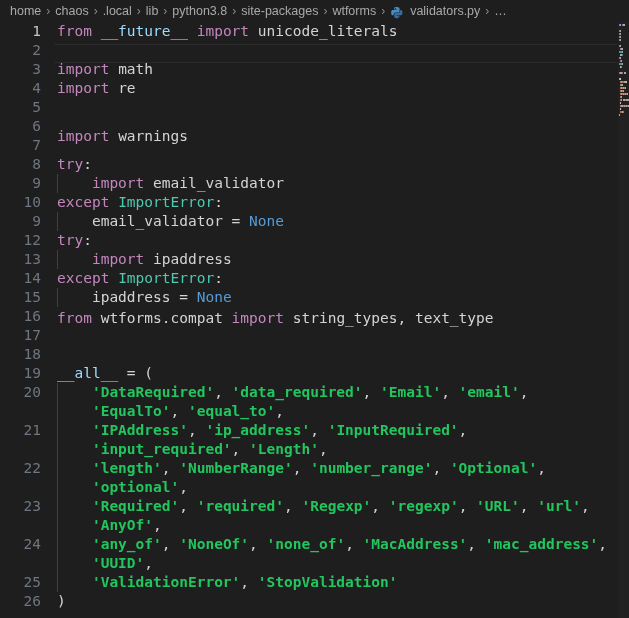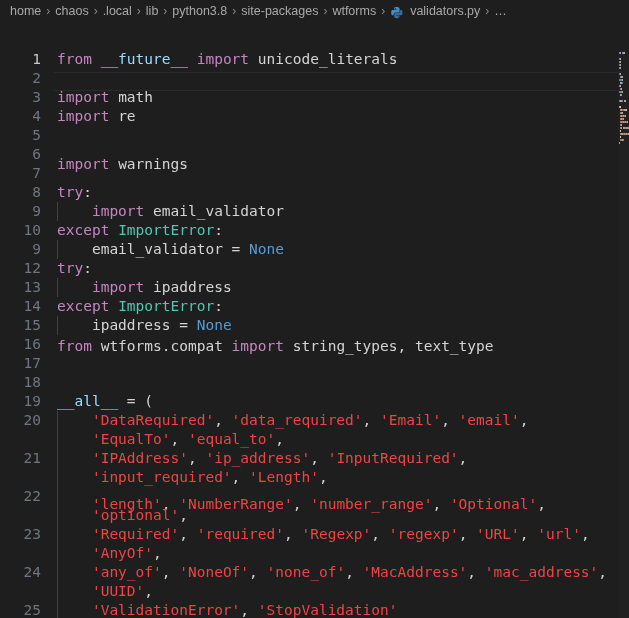--- a/index.html
+++ b/index.html
@@ -14,21 +14,20 @@
     font-family: "DejaVu Sans Mono", monospace;
   }
 
   #app {
     width: 629px;
     height: 618px;
     position: relative;
     background: #1e1e1e;
     display: flex;
     flex-direction: column;
-    gap: 28px;
   }
 
   
   .breadcrumb-bar {
     height: 22px;
     min-height: 22px;
     background: #1e1e1e;
     display: flex;
     align-items: center;
     padding: 0 0 0 9px;
@@ -129,21 +128,21 @@
     background: #404040;
     pointer-events: none;
   }
 
   
   .t-kw      { color: #c586c0; }   
   .t-var     { color: #9cdcfe; }   
   .t-plain   { color: #d4d4d4; }
   .t-type    { color: #4ec9b0; }   
   .t-const   { color: #569cd6; }   
-  .t-str     { color: #ef4444; }   
+  .t-str     { color: #22c55e; font-weight: bold; }   
   .t-punc    { color: #d4d4d4; }
   .t-op      { color: #d4d4d4; }
 
   
   .minimap {
     position: absolute;
     right: 0;
     top: 0;
     width: 11px;
     height: 100%;
@@ -253,21 +252,21 @@
         <div class="code-row" style="top: 323px; position: absolute; left: 0px;">&nbsp;</div>
         <div class="code-row" style="top: 342px; position: absolute; left: 0px;"><span class="t-var">__all__</span><span class="t-op"> = </span><span class="t-punc">(</span></div>
         <div class="code-row" style="top: 361px; position: absolute; left: 0px;"><span class="t-plain">    </span><span class="t-str">'DataRequired'</span><span class="t-punc">, </span><span class="t-str">'data_required'</span><span class="t-punc">, </span><span class="t-str">'Email'</span><span class="t-punc">, </span><span class="t-str">'email'</span><span class="t-punc">,</span></div>
         <div class="guide" style="left: 3px; top: 361px; height: 19px;"></div>
         <div class="code-row" style="top: 380px; position: absolute; left: 0px;"><span class="t-plain">    </span><span class="t-str">'EqualTo'</span><span class="t-punc">, </span><span class="t-str">'equal_to'</span><span class="t-punc">,</span></div>
         <div class="guide" style="left: 3px; top: 380px; height: 19px;"></div>
         <div class="code-row" style="top: 399px; position: absolute; left: 0px;"><span class="t-plain">    </span><span class="t-str">'IPAddress'</span><span class="t-punc">, </span><span class="t-str">'ip_address'</span><span class="t-punc">, </span><span class="t-str">'InputRequired'</span><span class="t-punc">,</span></div>
         <div class="guide" style="left: 3px; top: 399px; height: 19px;"></div>
         <div class="code-row" style="top: 418px; position: absolute; left: 0px;"><span class="t-plain">    </span><span class="t-str">'input_required'</span><span class="t-punc">, </span><span class="t-str">'Length'</span><span class="t-punc">,</span></div>
         <div class="guide" style="left: 3px; top: 418px; height: 19px;"></div>
-        <div class="code-row" style="top: 437px; position: absolute; left: 0px; margin-top: 8px;"><span class="t-plain">    </span><span class="t-str">'length'</span><span class="t-punc">, </span><span class="t-str">'NumberRange'</span><span class="t-punc">, </span><span class="t-str">'number_range'</span><span class="t-punc">, </span><span class="t-str">'Optional'</span><span class="t-punc">,</span></div>
+        <div class="code-row" style="top: 437px; position: absolute; left: 0px;"><span class="t-plain">    </span><span class="t-str">'length'</span><span class="t-punc">, </span><span class="t-str">'NumberRange'</span><span class="t-punc">, </span><span class="t-str">'number_range'</span><span class="t-punc">, </span><span class="t-str">'Optional'</span><span class="t-punc">,</span></div>
         <div class="guide" style="left: 3px; top: 437px; height: 19px;"></div>
         <div class="code-row" style="top: 456px; position: absolute; left: 0px;"><span class="t-plain">    </span><span class="t-str">'optional'</span><span class="t-punc">,</span></div>
         <div class="guide" style="left: 3px; top: 456px; height: 19px;"></div>
         <div class="code-row" style="top: 475px; position: absolute; left: 0px;"><span class="t-plain">    </span><span class="t-str">'Required'</span><span class="t-punc">, </span><span class="t-str">'required'</span><span class="t-punc">, </span><span class="t-str">'Regexp'</span><span class="t-punc">, </span><span class="t-str">'regexp'</span><span class="t-punc">, </span><span class="t-str">'URL'</span><span class="t-punc">, </span><span class="t-str">'url'</span><span class="t-punc">,</span></div>
         <div class="guide" style="left: 3px; top: 475px; height: 19px;"></div>
         <div class="code-row" style="top: 494px; position: absolute; left: 0px;"><span class="t-plain">    </span><span class="t-str">'AnyOf'</span><span class="t-punc">,</span></div>
         <div class="guide" style="left: 3px; top: 494px; height: 19px;"></div>
         <div class="code-row" style="top: 513px; position: absolute; left: 0px;"><span class="t-plain">    </span><span class="t-str">'any_of'</span><span class="t-punc">, </span><span class="t-str">'NoneOf'</span><span class="t-punc">, </span><span class="t-str">'none_of'</span><span class="t-punc">, </span><span class="t-str">'MacAddress'</span><span class="t-punc">, </span><span class="t-str">'mac_address'</span><span class="t-punc">,</span></div>
         <div class="guide" style="left: 3px; top: 513px; height: 19px;"></div>
         <div class="code-row" style="top: 532px; position: absolute; left: 0px;"><span class="t-plain">    </span><span class="t-str">'UUID'</span><span class="t-punc">,</span></div>

